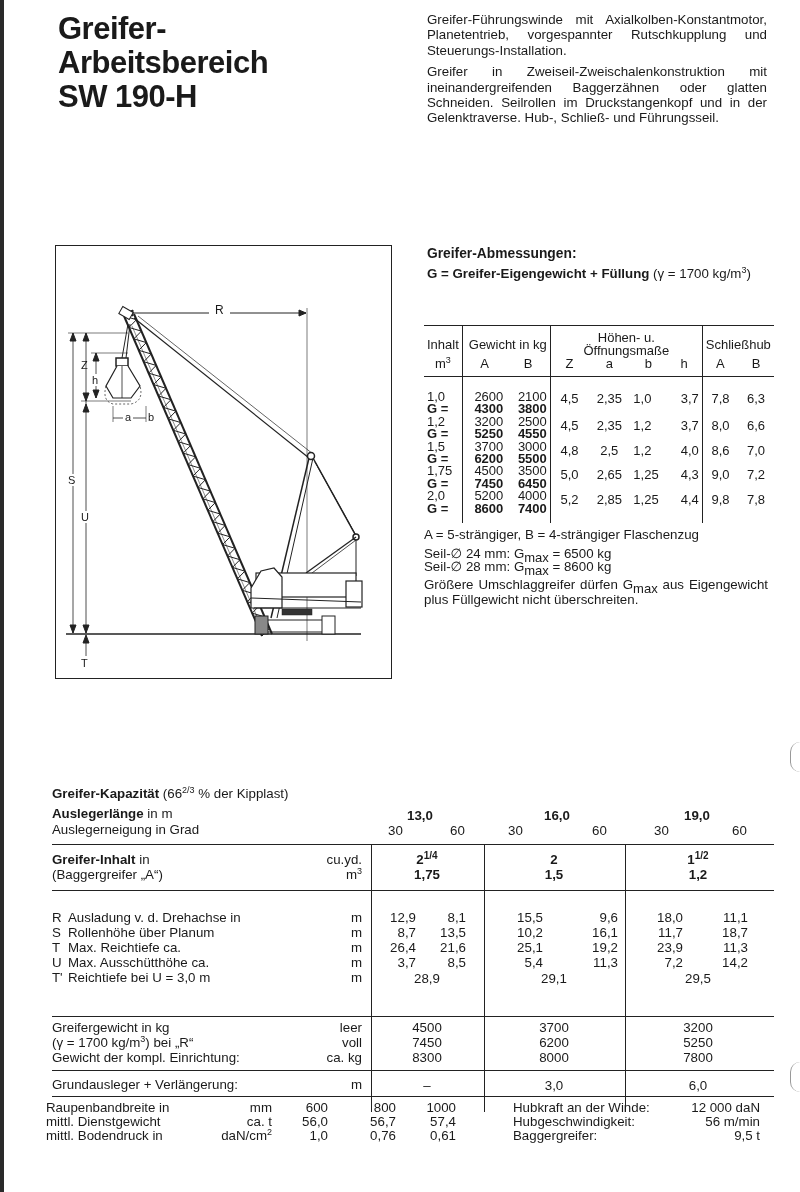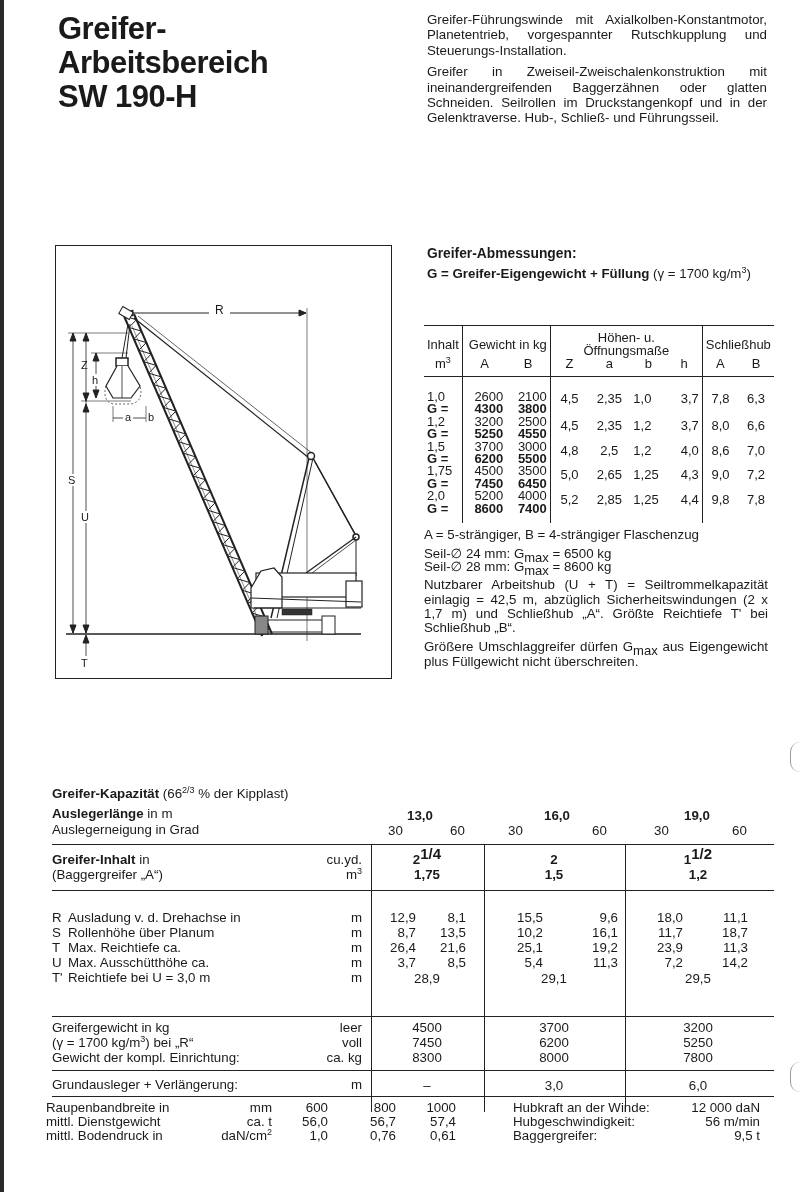--- a/index.html
+++ b/index.html
@@ -34,21 +34,21 @@
   .diagram { position: absolute; left: 55px; top: 245px; width: 337px; height: 434px; border: 1.5px solid #222; }
 
   
   .cap { position: absolute; left: 52px; top: 782px; width: 720px; font-size: 13.3px; }
   .cap .abs { position: absolute; white-space: nowrap; }
   .cap .b { font-weight: bold; }
   .hline { position: absolute; height: 0; border-top: 1.5px solid #222; }
   .vline { position: absolute; width: 0; border-left: 1.5px solid #222; }
   .r { text-align: right; }
   .c { text-align: center; }
-  .frac { font-size: 15px; }
+  .frac { font-size: 10px; }
   .margin-mark { position: absolute; right: 0; width: 10px; height: 30px; border-left: 1.5px solid #999; border-radius: 10px 0 0 10px; }
 </style>
 </head>
 <body>
 
 <div class="page-edge"></div>
 <div class="margin-mark" style="top:742px;"></div>
 <div class="margin-mark" style="top:1062px;"></div>
 
 <div class="title">
@@ -184,21 +184,20 @@
       </tr>
     </tbody>
 </table>
 
 <div class="notes">
   <p>A = 5-strängiger, B = 4-strängiger Flaschenzug</p>
   <p style="line-height:13px;">
     <span>Seil-∅ 24 mm: G</span><span class="sub">max</span><span> = 6500 kg</span><br>
     <span>Seil-∅ 28 mm: G</span><span class="sub">max</span><span> = 8600 kg</span>
   </p>
-  <p>Nutzbarer Arbeitshub (U + T) = Seiltrommelkapazität einlagig = 42,5 m, abzüglich Sicherheitswindungen (2 x 1,7 m) und Schließhub „A“. Größte Reichtiefe T' bei Schließhub „B“.</p>
   <p>
     <span>Größere Umschlaggreifer dürfen G</span><span class="sub">max</span><span> aus Eigengewicht plus Füllgewicht nicht überschreiten.</span>
   </p>
 </div>
 
 <div class="diagram">
   <svg width="337" height="434" viewBox="0 0 337 434" style="position:absolute;left:0;top:0;">
     <g stroke="#222" fill="none" stroke-width="1">
 
       <line x1="70" y1="67" x2="250" y2="67"></line>

